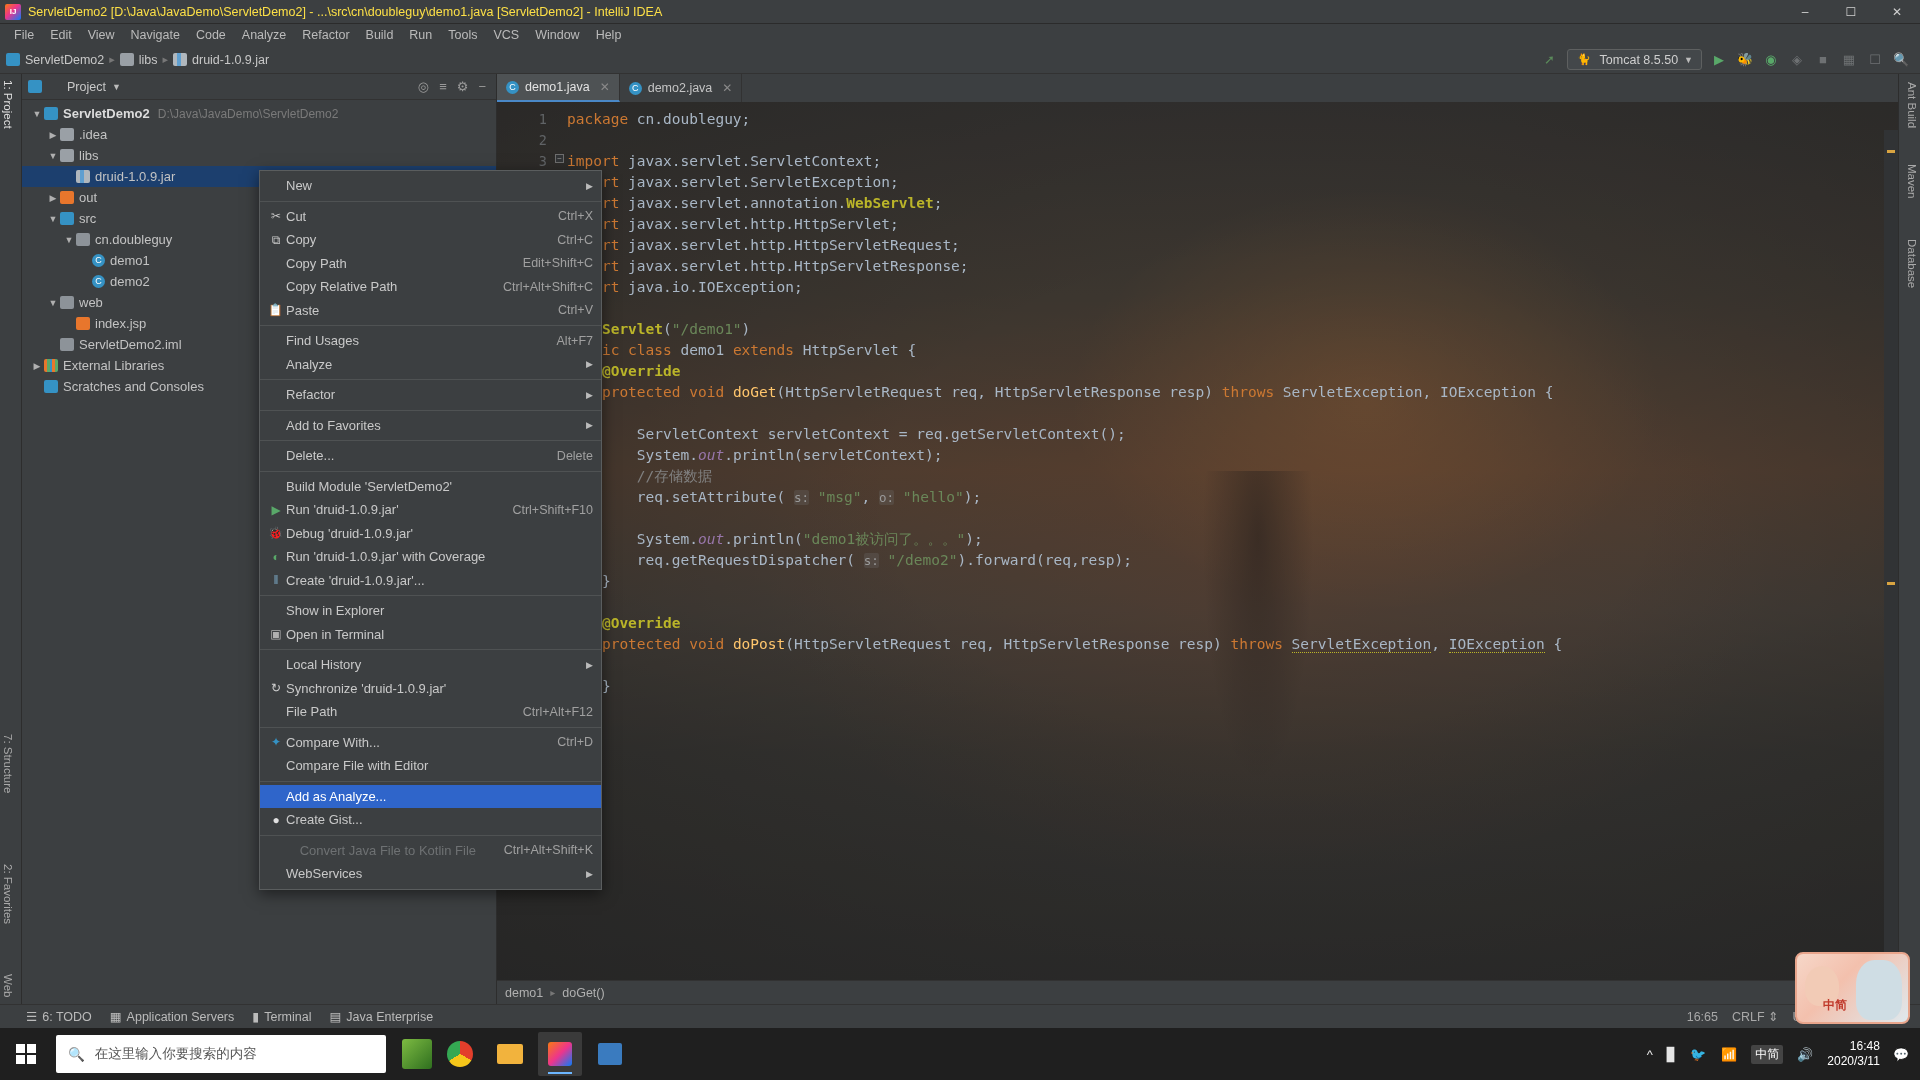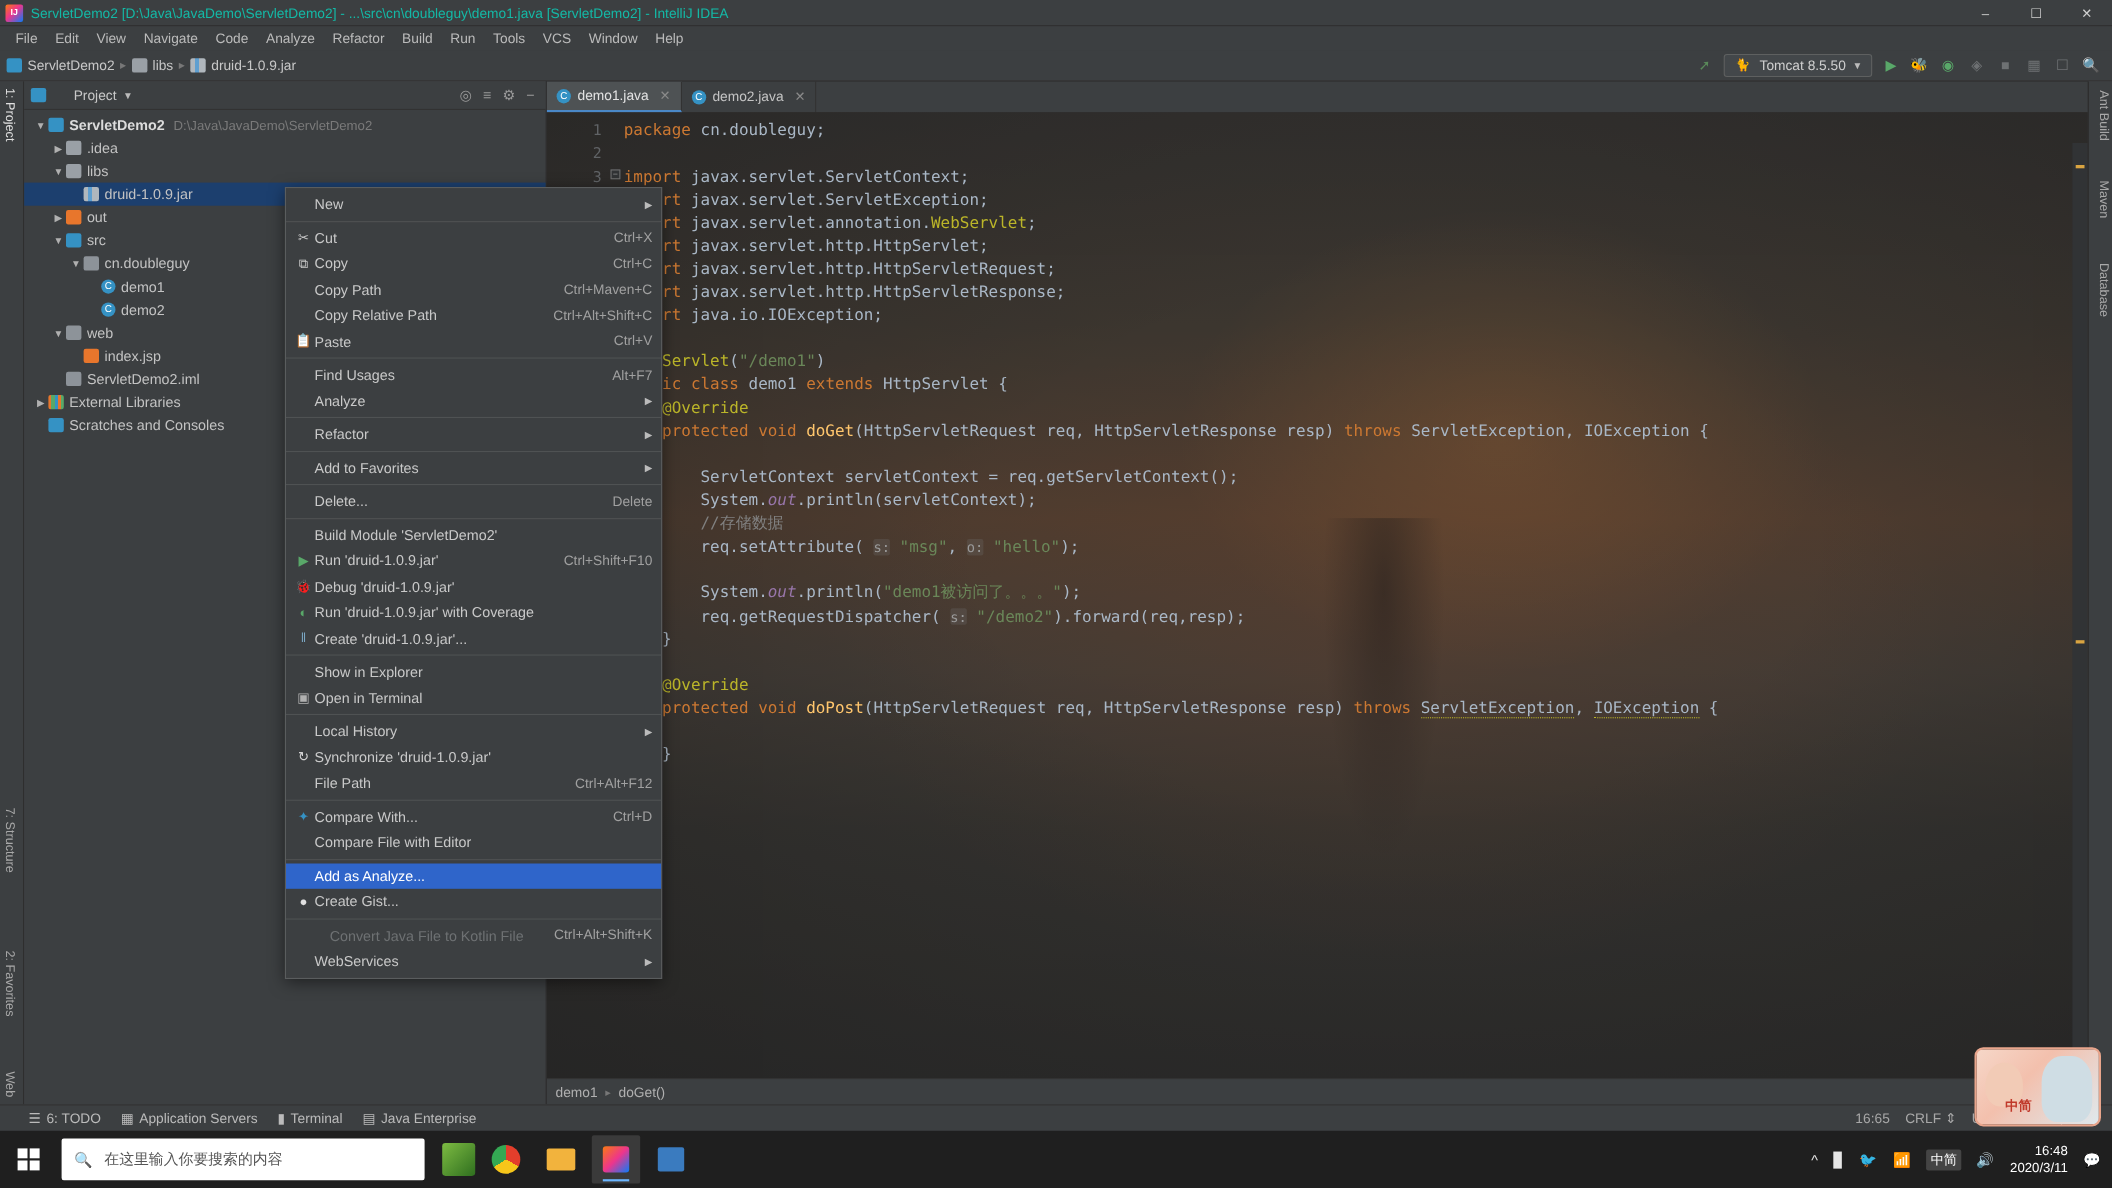--- a/index.html
+++ b/index.html
@@ -23,21 +23,21 @@
   .title-ideaicon {
     width: 16px; height: 16px; margin-left: 5px; margin-right: 7px;
     background: linear-gradient(135deg,#f97a12 0%,#ed358c 45%,#087cfa 100%);
     border-radius: 2px; position: relative; flex: none;
   }
   .title-ideaicon::after {
     content: "IJ"; position: absolute; left: 0; top: 0; width: 16px; height: 16px;
     font-size: 8px; color: #fff; display: flex; align-items: center; justify-content: center;
     font-family: "Liberation Sans", sans-serif; font-weight: bold;
   }
-  .title-text { font-size: 12.5px; color: #14b8a6; white-space: nowrap; }
+  .title-text { font-size: 12.5px; color: #fde047; white-space: nowrap; }
   .win-buttons { margin-left: auto; display: flex; height: 24px; }
   .win-btn {
     width: 46px; height: 24px; display: flex; align-items: center; justify-content: center;
     color: #d0d0d0; font-size: 12px;
   }
 
   
   .menubar {
     position: absolute; top: 24px; left: 0; width: 1920px; height: 22px;
     background: #3c3f41; display: flex; align-items: center; padding-left: 6px;
@@ -171,21 +171,21 @@
   .gutter div { height: 21px; line-height: 21px; padding-right: 8px; }
   .code {
     position: absolute; left: 70px; top: 7px; right: 0;
     font-family: "DejaVu Sans Mono", monospace; font-size: 14.5px;
     white-space: pre; color: #a9b7c6;
   }
   .code .ln { height: 21px; line-height: 21px; }
   .kw { color: #cc7832; }
   .str { color: #6a8759; }
   .cmt { color: #808080; }
-  .ann { color: #bbb529; }
+  .ann { color: #bbb529; font-weight: bold; }
   .mth { color: #ffc66d; }
   .fld { color: #9876aa; font-style: italic; }
   .hint { color: #9a9a9a; background: rgba(110,110,110,0.28); font-size: 12.5px; border-radius: 2px; }
   .warnu { border-bottom: 1px dotted #bbb529; margin-top: 32px; }
 
   .fold {
     position: absolute; left: 58px; width: 12px; height: 878px; top: 0;
   }
   .foldmark {
     position: absolute; width: 9px; height: 9px; border: 1px solid #6e6e6e;
@@ -503,21 +503,21 @@
         <span class="ci-key">Ctrl+X</span>
       </div>
       <div class="ci">
         <span class="ci-ic">⧉</span>
         <span class="ci-lbl">Copy</span>
         <span class="ci-key">Ctrl+C</span>
       </div>
       <div class="ci">
         <span class="ci-ic"></span>
         <span class="ci-lbl">Copy Path</span>
-        <span class="ci-key">Ctrl+Maven+C</span>
+        <span class="ci-key">Edit+Shift+C</span>
       </div>
       <div class="ci">
         <span class="ci-ic"></span>
         <span class="ci-lbl">Copy Relative Path</span>
         <span class="ci-key">Ctrl+Alt+Shift+C</span>
       </div>
       <div class="ci">
         <span class="ci-ic">📋</span>
         <span class="ci-lbl">Paste</span>
         <span class="ci-key">Ctrl+V</span>

